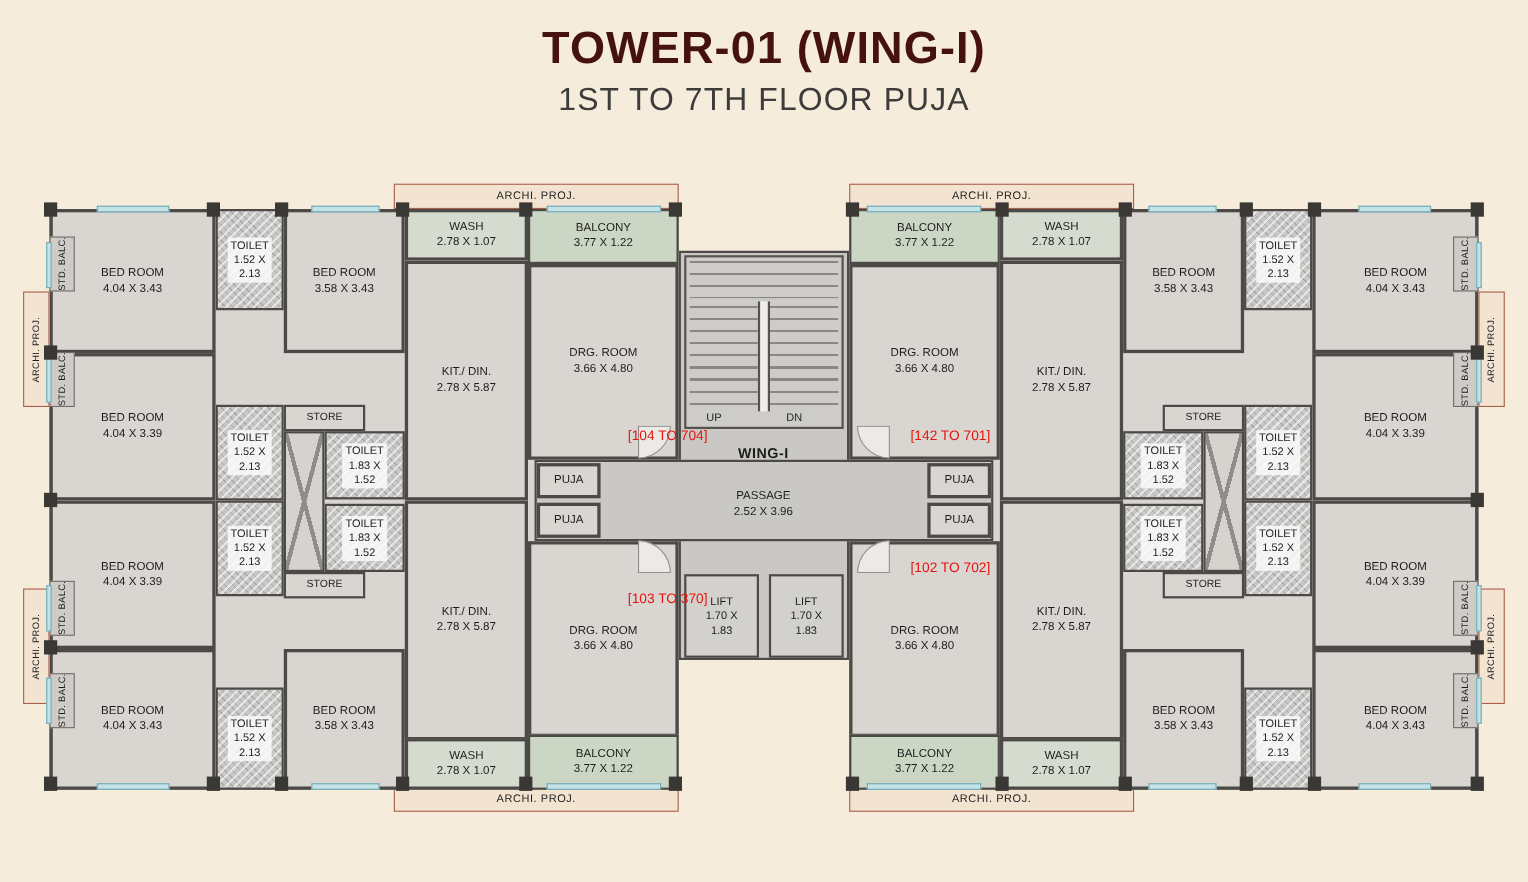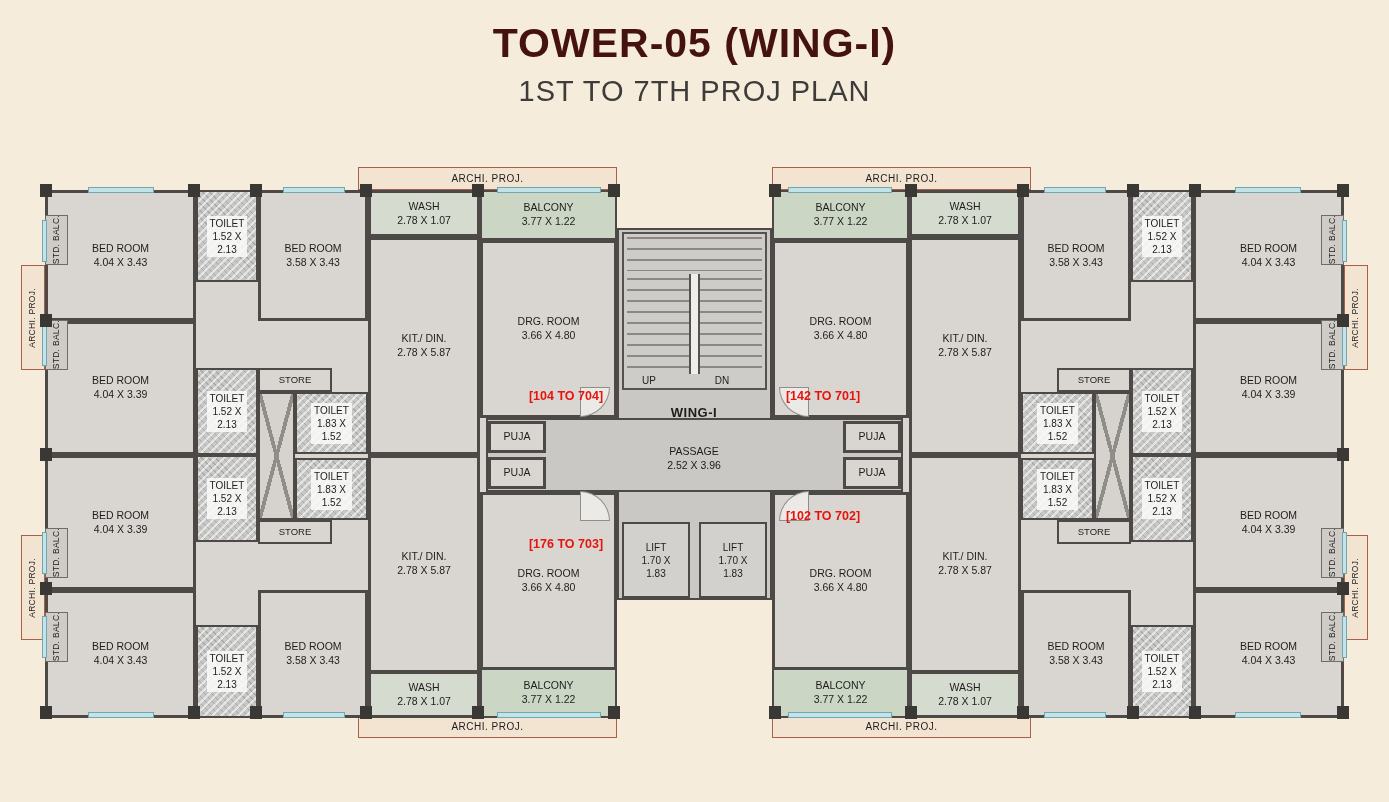--- a/index.html
+++ b/index.html
@@ -61,31 +61,31 @@
   .std-v { background:#cfccc7; }
   .stair { position:absolute; background:#cdccc9; border:2px solid #55524f; }
   .tread { position:absolute; background: repeating-linear-gradient(to bottom, #8a8885 0 2px, transparent 2px 11px); }
   .stair-mid { position:absolute; background:#efeeea; border-left:2px solid #55524f; border-right:2px solid #55524f; }
   .center-label { position:absolute; transform:translate(-50%,-50%); text-align:center; white-space:pre-line; color:#1c1c1c; }
   .wing { font-weight:bold; font-size:13px; letter-spacing:.5px; }
   .passage { font-size:10.5px; line-height:1.35; }
   .updn { font-size:10px; }
   .unit {
     position:absolute; transform:translate(-50%,-50%); white-space:nowrap;
-    color: var(--unit_red, #e8130d); font-weight:bold; font-size:12.5px;
+    color: var(--unit_red, #e8130d); font-weight:normal; font-size:12.5px;margin-left:41px;
   }
   .door { position:absolute; width:30px; height:30px; background:#eceae6; border:1px solid #908e8a; }
   .window { position:absolute; background: var(--window, #c3e3e9); border:1px solid #6fa8b2; }
   .col { position:absolute; width:12px; height:13px; background: var(--column, #3a3835); }
 </style>
 </head>
 <body>
 
-<div class="title">TOWER-05 (WING-I)</div>
-<div class="subtitle">1ST TO 7TH PROJ PLAN</div>
+<div class="title">TOWER-01 (WING-I)</div>
+<div class="subtitle">1ST TO 7TH FLOOR PUJA</div>
 
 <div class="plan">
 
   <div class="fillblock" style="left:45px;top:190px;width:572px;height:528px"></div>
   <div class="fillblock" style="left:772px;top:190px;width:572px;height:528px"></div>
 
   <div class="hstrip" style="left:358px;top:167px;width:259px;height:23px">
       <span class="lbl">ARCHI. PROJ.</span>
     </div>
   <div class="hstrip" style="left:772px;top:167px;width:259px;height:23px">
@@ -323,21 +323,21 @@
       <span class="lbl">PUJA</span>
     </div>
 
   <div class="door" style="left:580px;top:387px;border-radius:0 0 100% 0"></div>
   <div class="door" style="left:580px;top:491px;border-radius:0 100% 0 0"></div>
   <div class="door" style="left:779px;top:387px;border-radius:0 0 0 100%"></div>
   <div class="door" style="left:779px;top:491px;border-radius:100% 0 0 0"></div>
 
   <div class="unit" style="left:566px;top:396px">[104 TO 704]</div>
   <div class="unit" style="left:823px;top:396px">[142 TO 701]</div>
-  <div class="unit" style="left:566px;top:544px">[176 TO 703]</div>
+  <div class="unit" style="left:566px;top:544px">[103 TO 370]</div>
   <div class="unit" style="left:823px;top:516px">[102 TO 702]</div>
 
   <div class="vstrip archi-v" style="left:21px;top:265px;width:24px;height:105px">
       <span class="lbl">ARCHI. PROJ.</span>
     </div>
   <div class="vstrip std-v" style="left:45px;top:215px;width:23px;height:50px">
       <span class="lbl">STD. BALC.</span>
     </div>
   <div class="vstrip std-v" style="left:45px;top:320px;width:23px;height:50px">
       <span class="lbl">STD. BALC.</span>

